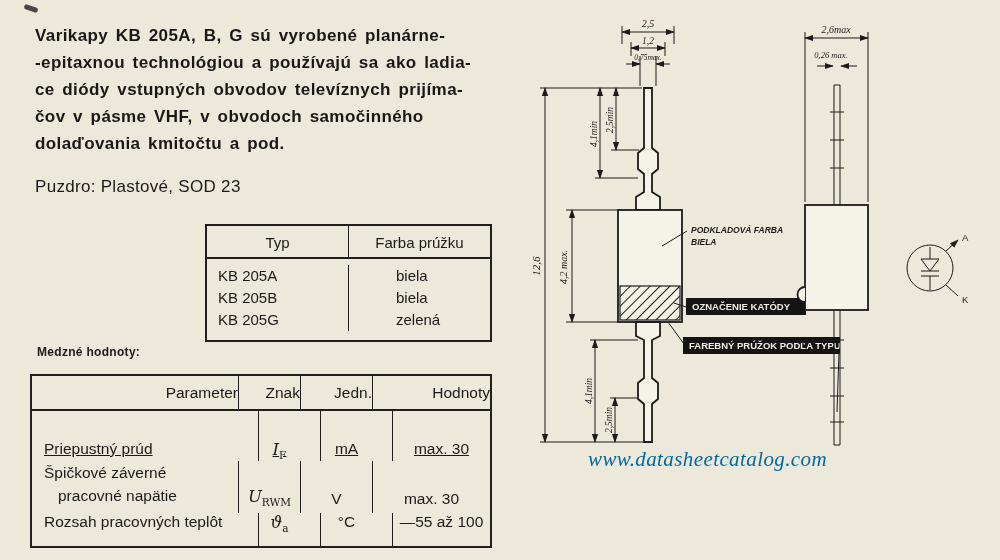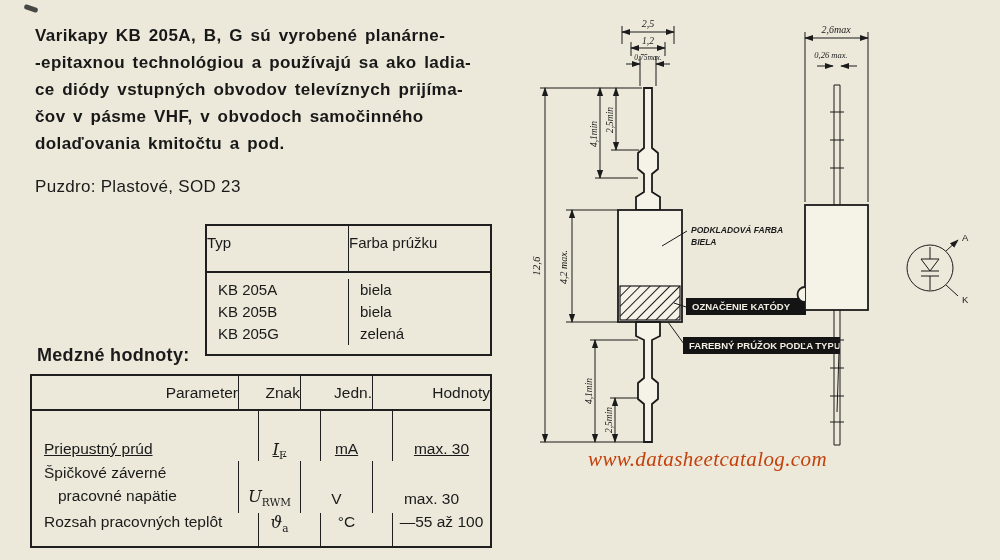--- a/index.html
+++ b/index.html
@@ -19,28 +19,28 @@
   .intro { position:absolute; left:35px; top:22px; }
   .iline {
     font-weight:700; font-size:17px; line-height:27px;
     letter-spacing:.4px; word-spacing:2.5px; white-space:nowrap; color:#181818;
   }
   .package { position:absolute; left:35px; top:177px; font-size:17px; letter-spacing:.3px; }
 
   
   .ttable { position:absolute; left:205px; top:224px; width:287px; border:2px solid #1f1f1f; }
   .tt-head { display:grid; grid-template-columns:142px 1fr; border-bottom:2px solid #1f1f1f; }
-  .tt-head div { text-align:left; padding:8px 0 20px; font-size:15px; }
+  .tt-head div { text-align:center; padding:8px 0 6px; font-size:15px; }
   .tt-head .c1, .tt-row .c1 { border-right:1.5px solid #1f1f1f; }
   .tt-body { padding:6px 0 9px; display:block; }
-  .tt-row { display:grid; grid-template-columns:142px 1fr; }
+  .tt-row { display:grid; grid-template-columns:142px 1fr;gap:36px; }
   .tt-row div { font-size:15px; line-height:22px; padding:0 0 0 11px; }
 
   
-  .limits-heading { position:absolute; left:37px; top:345px; font-weight:700; font-size:18px; letter-spacing:.3px; }
+  .limits-heading { position:absolute; left:37px; top:345px; font-weight:700; font-size:12px; letter-spacing:.3px; }
   .ltable { position:absolute; left:30px; top:374px; width:462px; border:2px solid #1f1f1f; background:transparent; }
   .lt-row { display:grid; grid-template-columns:206px 62px 72px 1fr; }
   .lt-row > div { border-left:1.5px solid #1f1f1f; }
   .lt-row > div:first-child { border-left:none; }
   .lt-head { border-bottom:2px solid #1f1f1f; }
   .lt-head div { text-align:right; padding:8px 0 7px; font-size:15.5px; }
   .lt-c { font-size:15.5px; }
   .r1 > div { min-height:45px; padding-top:29px;text-decoration:underline; }
   .r2 > div { min-height:52px; }
   .r3 > div { min-height:33px; padding-bottom:8px; }
@@ -56,21 +56,21 @@
   .drawing-svg { position:absolute; left:500px; top:0; }
   .ln  { stroke:#1b1b1b; stroke-width:1; fill:none; }
   .outline { stroke:#1b1b1b; stroke-width:1.8; fill:#f5f2e8; }
   .dim-text { font-family:"Liberation Serif", serif; font-style:italic; fill:#1b1b1b; }
   .callout-text { font-family:"Liberation Sans", sans-serif; font-style:italic; font-weight:700; fill:#1b1b1b; }
   .inv-text { font-family:"Liberation Sans", sans-serif; font-weight:700; fill:#f1eee3; }
 
   .watermark {
     position:absolute; left:588px; top:447px;
     font-family:"Liberation Serif", serif; font-style:italic;
-    font-size:21px; letter-spacing:.4px; color:#c2410c;
+    font-size:21px; letter-spacing:.4px; color:#0369a1;
   }
 </style>
 </head>
 <body>
 
 <div class="artifact"></div>
 
 <div class="intro">
   <div class="iline">Varikapy KB 205A, B, G sú vyrobené planárne-</div>
   <div class="iline">-epitaxnou technológiou a používajú sa ako ladia-</div>

